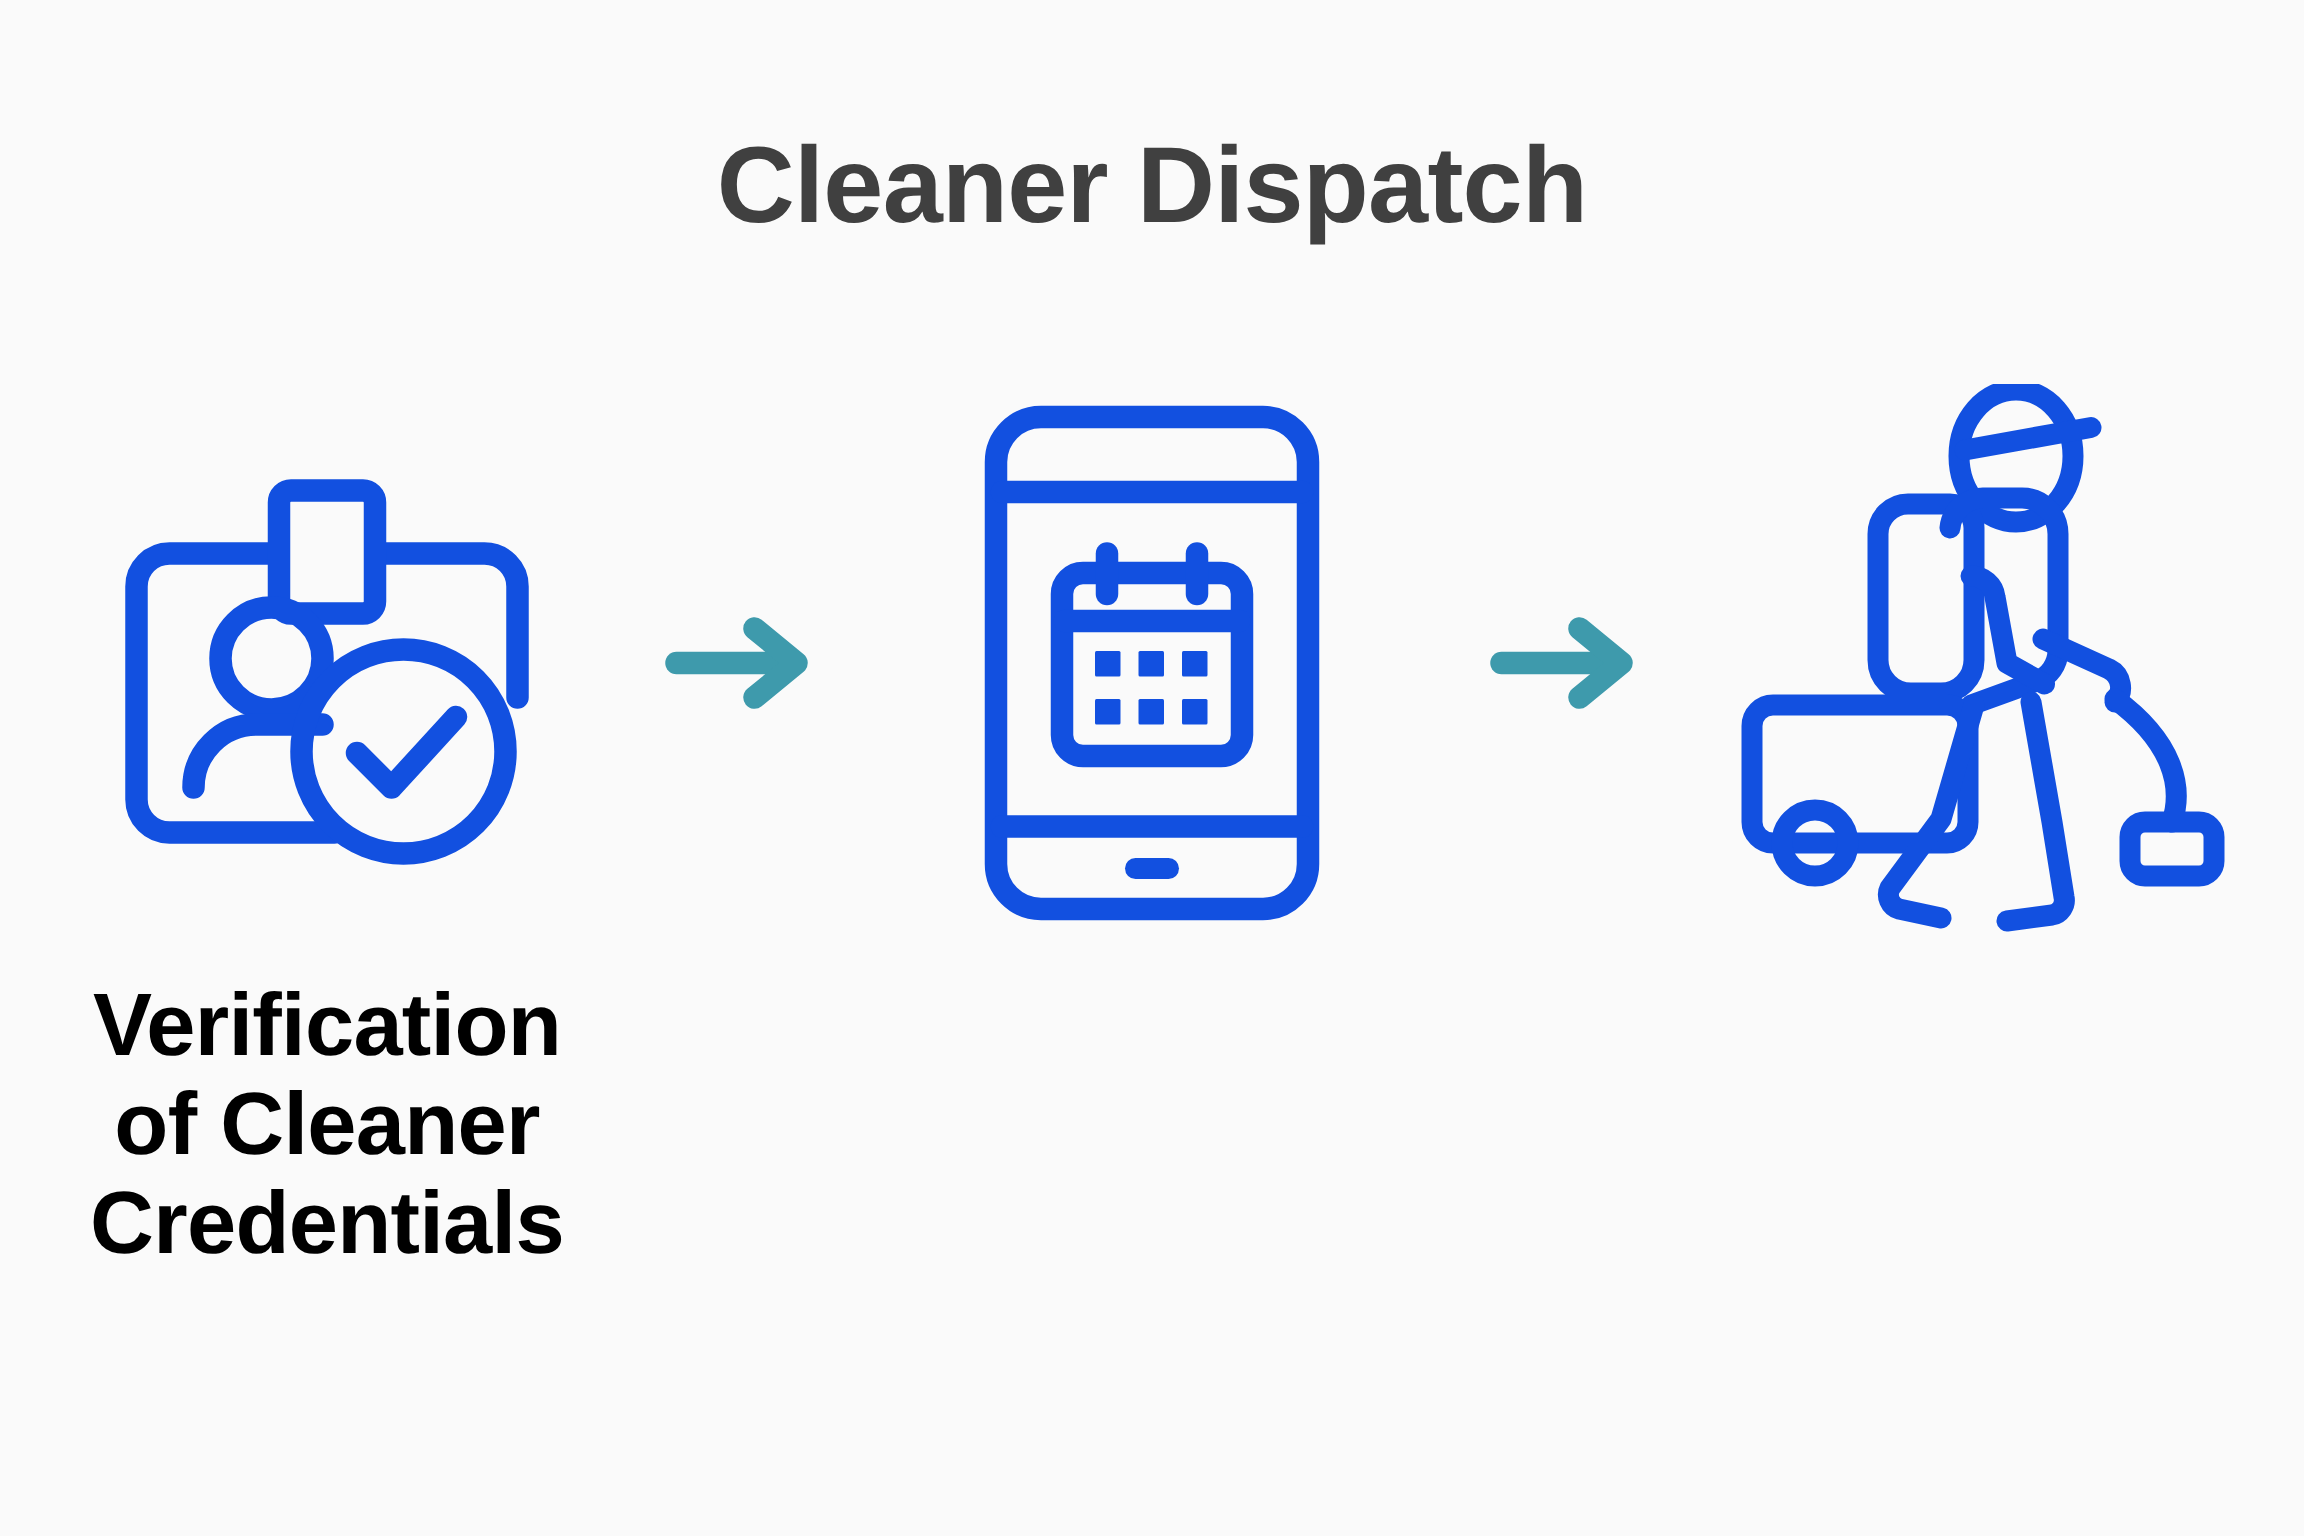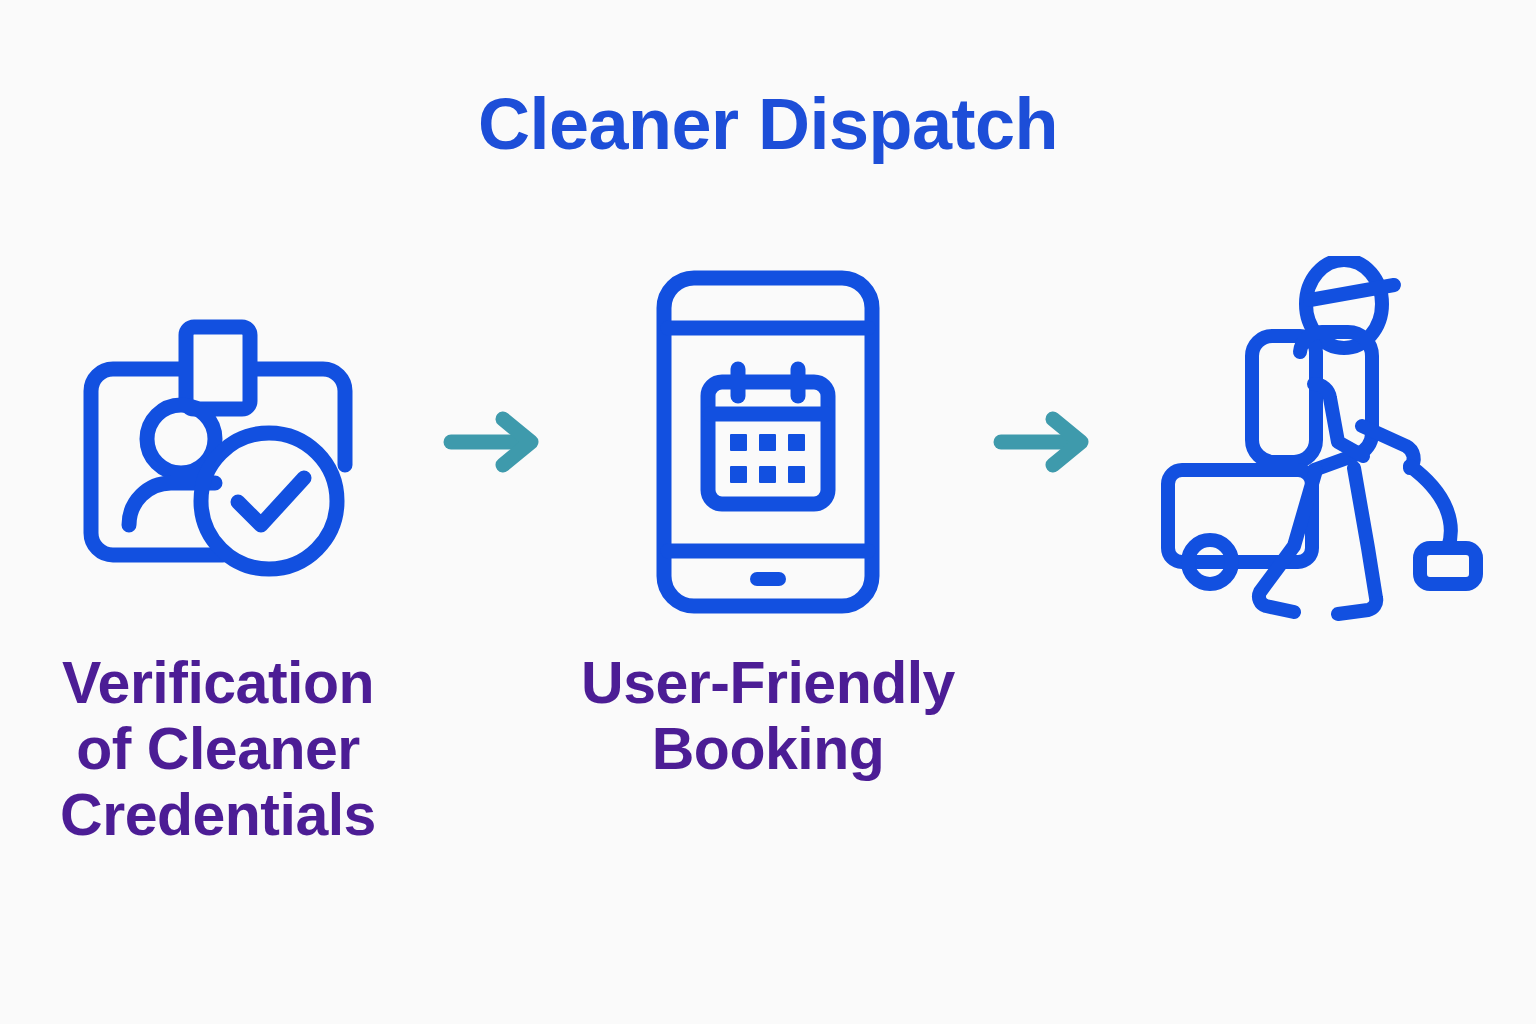--- a/index.html
+++ b/index.html
@@ -23,21 +23,21 @@
   }
   .page-title {
     position: absolute;
     top: 88px;
     left: 0;
     width: 1536px;
     text-align: center;
     font-size: 72px;
     font-weight: 700;
     letter-spacing: -0.5px;
-    color: #1d4ed8;
+    color: #404040;
     line-height: 1;
   }
   .steps-row {
     position: absolute;
     top: 252px;
     left: 0;
     width: 1536px;
     height: 680px;
     display: flex;
     flex-direction: row;
@@ -54,21 +54,21 @@
     height: 380px;
     display: flex;
     align-items: center;
     justify-content: center;
   }
   .step-label {
     margin-top: 18px;
     text-align: center;
     font-size: 59px;
     font-weight: 700;
-    color: #4c1d95;
+    color: #000000;
     line-height: 1.12;
     letter-spacing: -0.5px;
     max-width: 400px;
     white-space: pre-line;
   }
   .arrow-cell {
     width: 130px;
     height: 380px;
     display: flex;
     align-items: center;
@@ -150,22 +150,20 @@
             <rect x="78" y="166" width="17" height="17" rx="1"></rect>
             <rect x="107" y="166" width="17" height="17" rx="1"></rect>
             <rect x="136" y="166" width="17" height="17" rx="1"></rect>
 
             <rect x="78" y="198" width="17" height="17" rx="1"></rect>
             <rect x="107" y="198" width="17" height="17" rx="1"></rect>
             <rect x="136" y="198" width="17" height="17" rx="1"></rect>
           </g>
         </svg>
       </div>
-      <div class="step-label">User-Friendly
-Booking</div>
     </div>
 
     <div class="arrow-cell">
       <svg class="arrow-svg" width="104" height="64" viewBox="0 0 104 64">
         <g fill="none" stroke="#3e9aac" stroke-width="15" stroke-linecap="round" stroke-linejoin="round">
           <line x1="10" y1="32" x2="84" y2="32"></line>
           <polyline points="62,9 90,32 62,55"></polyline>
         </g>
       </svg>
     </div>

